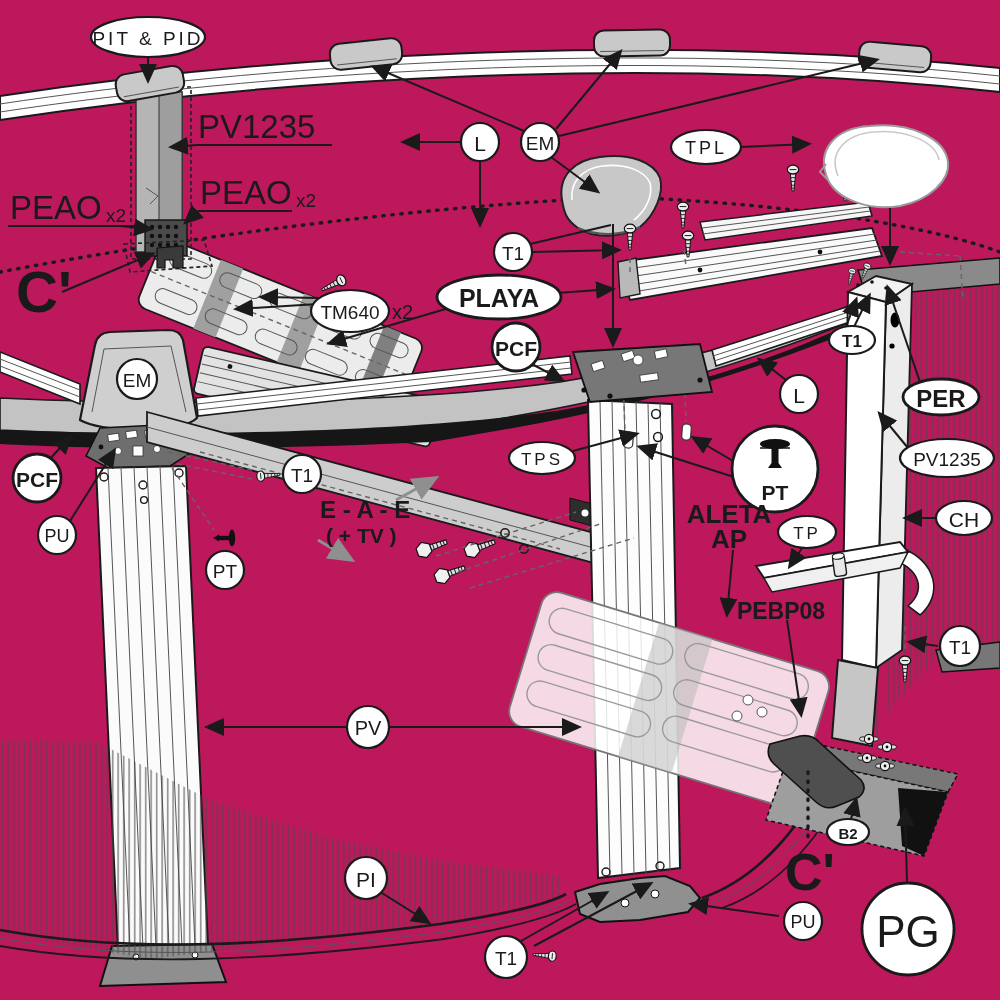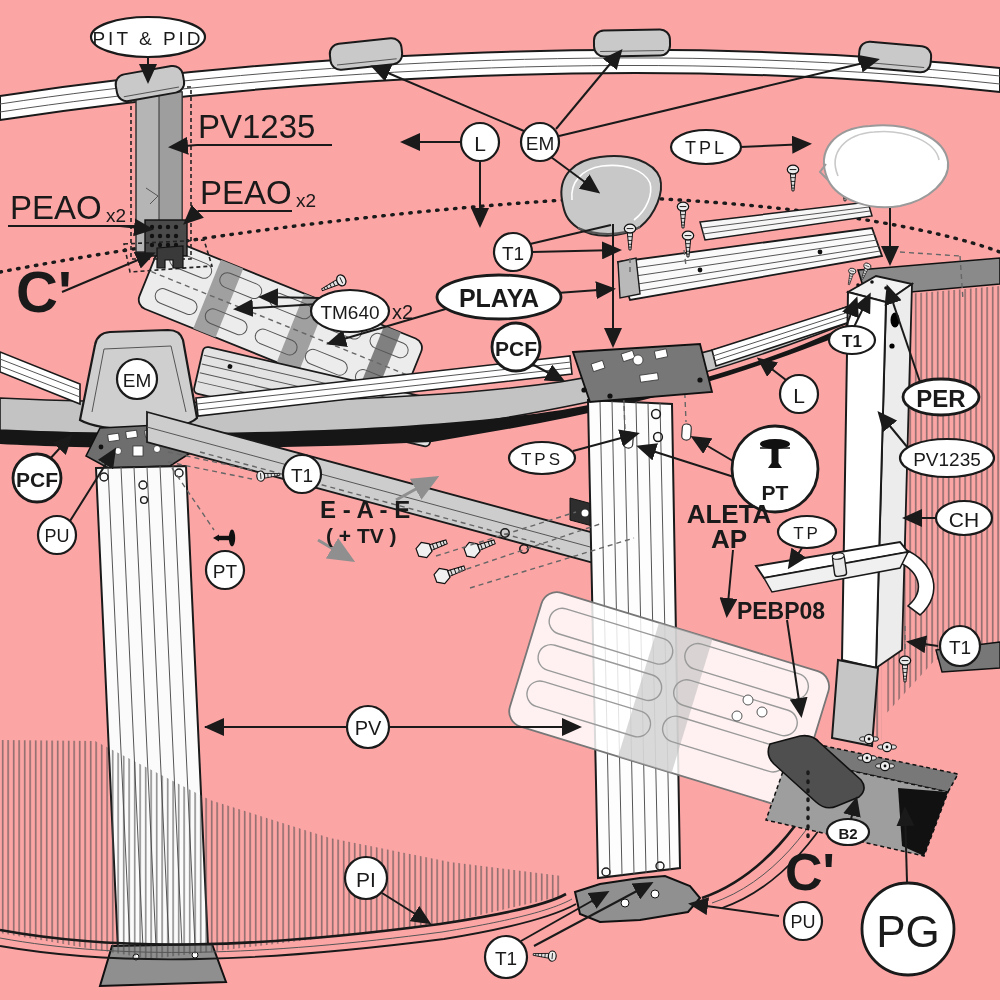--- a/index.html
+++ b/index.html
@@ -1,17 +1,17 @@
 <!DOCTYPE html>
 <html style="--ink: #1a1a1a; --light: #d2d2d2; --mid: #a9a9a9; --dark: #6b6b6b; --black: #111111;"><head>
 <meta charset="utf-8">
 <style>
   :root{ --ink:#1a1a1a; --light:#d2d2d2; --mid:#a9a9a9; --dark:#6b6b6b; --black:#111111; }
   html,body{margin:0;padding:0;background:#fff;}
-  .stage{width:1000px;height:1000px;position:relative;background:#fca5a5;}
+  .stage{width:1000px;height:1000px;position:relative;background:#be185d;}
   svg{display:block}
   text{font-family:"Liberation Sans","DejaVu Sans",sans-serif;fill:var(--ink);}
   .tc{text-anchor:middle;dominant-baseline:central;}
   .bold{font-weight:bold;}
   .sp{letter-spacing:3px;}
   .lblshape{fill:#fff;stroke:var(--ink);stroke-width:2.2;}
   .lblshape.thick{stroke-width:2.8;}
   .ln{stroke:var(--ink);stroke-width:2;fill:none;}
   .ld{stroke:var(--ink);stroke-width:2;fill:none;marker-end:url(#ah);}
   .ldg{stroke:#8f8f8f;stroke-width:3;fill:none;marker-end:url(#ahg);}

